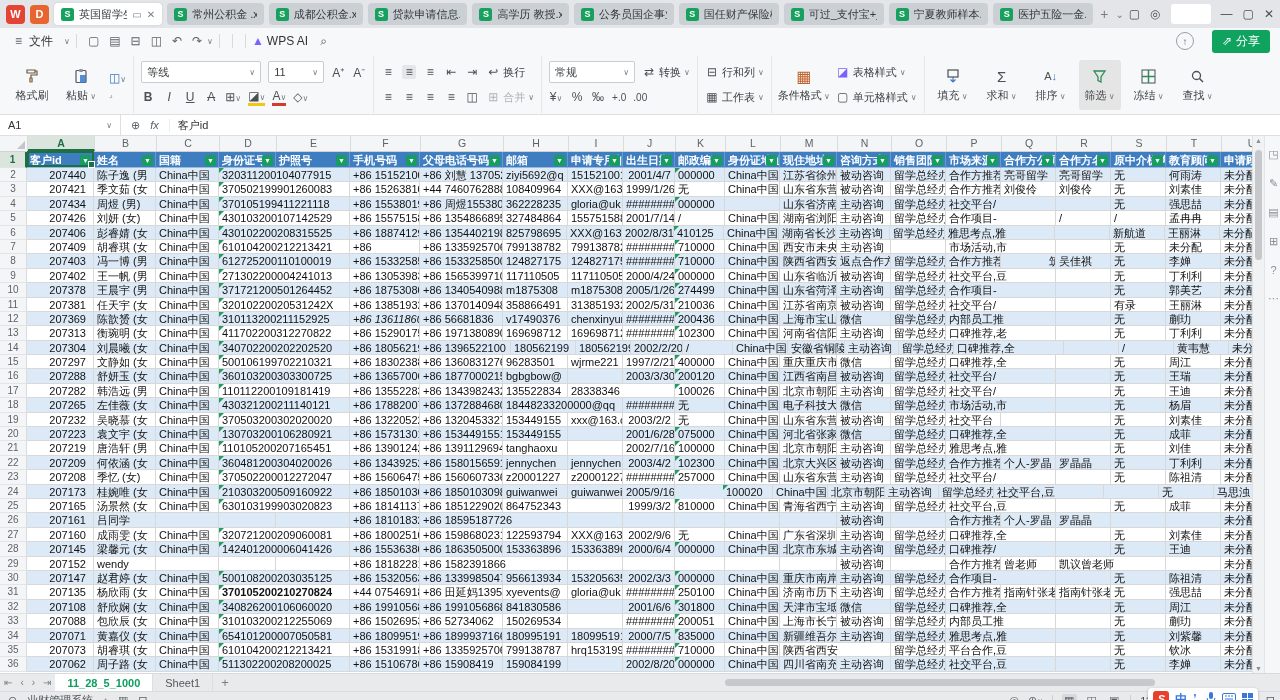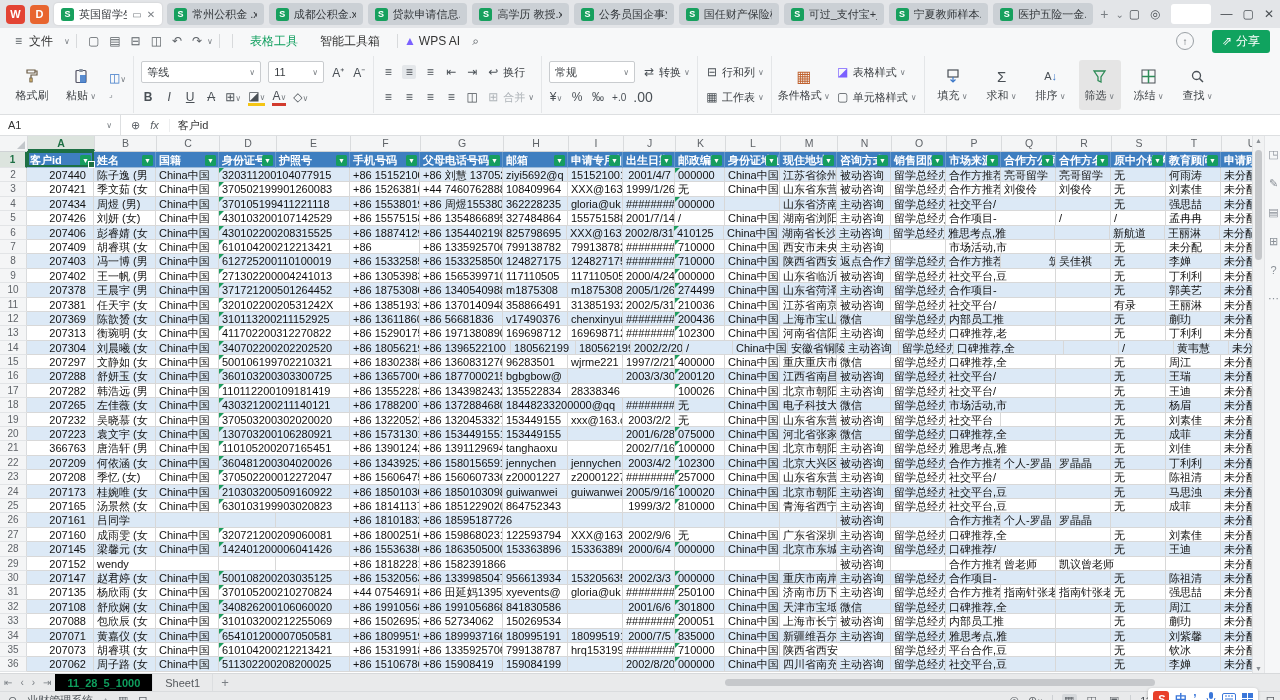--- a/index.html
+++ b/index.html
@@ -89,21 +89,21 @@
   
   #vscroll{width:11px;flex:none;background:#F1F2F3;border-left:1px solid #E0E2E4;position:relative}
   #vthumb{position:absolute;left:2px;top:14px;width:7px;height:110px;background:#C6C8CB;border-radius:4px}
   .varrow{position:absolute;left:0;width:11px;text-align:center;font-size:7px;color:#8a8f94}
   #rightstrip{width:17px;flex:none;background:#F6F7F8;border-left:1px solid #E3E4E6;
     display:flex;flex-direction:column;align-items:center;padding-top:12px;gap:16px;color:#8a9097;font-size:11px}
   
   #sheetbar{height:17px;background:#E9EAEB;border-top:1px solid #D7D9DB;display:flex;align-items:center;font-size:11px;color:#55595d}
   .snav{padding:0 4px;color:#7a7f84;font-size:10px}
   .stab{height:100%;display:flex;align-items:center;padding:0 12px;background:#E9EAEB;border-right:1px solid #DCDEE0}
-  .stab.active{background:#000000;color:#0E9E5D;font-weight:bold}
+  .stab.active{background:#ffffff;color:#0E9E5D;font-weight:bold}
   #hscroll{margin-left:auto;width:545px;height:9px;background:#E9EAEB;position:relative;margin-right:40px}
   #hthumb{position:absolute;left:30px;top:1px;width:430px;height:7px;background:#C6C8CB;border-radius:4px}
   
   #statusbar{height:17px;background:#E9EAEB;border-top:1px solid #DADCDE;display:flex;align-items:center;
     font-size:11px;color:#4a4f54;padding:0 8px;gap:10px;position:relative}
   .st-ico{color:#5c6166;font-size:11px}
   #viewicons{display:flex;gap:8px;align-items:center}
   .vico{font-size:11px;color:#5c6166;padding:0 2px}
   .vico.active{background:#D6D9DC;border-radius:2px}
   #statusbar-right{margin-left:auto;display:flex;align-items:center;gap:9px;padding-right:80px}
@@ -182,24 +182,20 @@
   <span class="mb-sep"></span>
   <span class="mb-ico">▢</span>
   <span class="mb-ico">▤</span>
   <span class="mb-ico">⊟</span>
   <span class="mb-ico">◫</span>
   <span class="mb-ico">↶</span>
   <span class="mb-ico">↷</span>
   <span class="caret">∨</span>
   <span class="mb-sep"></span>
   <span class="mb-sep"></span>
-  <span id="ctx-items-host" style="display:flex;align-items:center">
-      <span class="menu-item ctx">表格工具</span>
-      <span class="menu-item">智能工具箱</span>
-    </span>
   <span class="mb-sep"></span>
   <span style="color:#7B61FF;font-size:12px;padding-right:3px">▲</span>
   <span>WPS AI</span>
   <span class="mb-ico" style="padding-left:12px">⌕</span>
   <div id="menubar-right">
     <span class="circ">↑</span>
     <div id="share-btn">
       <span>⇗</span>
       <span>分享</span>
     </div>
@@ -302,21 +298,21 @@
             <span class="ric">⇄</span>
             <span>转换</span>
             <span class="caret">∨</span>
           </div>
       </div>
       <div class="smallrow">
         <span class="ric">¥<span class="caret">∨</span></span>
         <span class="ric">%</span>
         <span class="ric">‰</span>
         <span class="ric" style="font-size:10px">+.0</span>
-        <span class="ric" style="font-size:14px">.00</span>
+        <span class="ric" style="font-size:10px">.00</span>
       </div>
     </div>
   </div>
 
   <div class="rgroup">
     <div class="twocol">
       <div class="midbtn">
           <span class="ric">⊟</span>
           <span>行和列</span>
           <span class="caret">∨</span>
@@ -701,21 +697,21 @@
         <div class="cell" style="width: 55px;">王丽淋</div>
         <div class="cell" style="width: 60px;">未分配</div>
       </div>
       <div class="grow band">
         <div class="gut">12</div>
         <div class="cell r" style="width: 67px; padding-right: 7px;">207369</div>
         <div class="cell" style="width: 62px;">陈歆赟 (女</div>
         <div class="cell" style="width: 63px;">China中国</div>
         <div class="cell tri" style="width: 57px; overflow: visible; border-right: none; z-index: 2;">310113200211152925</div>
         <div class="cell" style="width: 74px;"></div>
-        <div class="cell" style="width: 70px;">+86 13611860</div>
+        <div class="cell" style="width: 70px; font-style: italic;">+86 13611860</div>
         <div class="cell" style="width: 83px;">+86 56681836</div>
         <div class="cell" style="width: 65px;">v17490376</div>
         <div class="cell" style="width: 55px;">chenxinyur</div>
         <div class="cell r" style="width: 52px;">########</div>
         <div class="cell tri" style="width: 50px;">200436</div>
         <div class="cell" style="width: 55px;">China中国</div>
         <div class="cell" style="width: 57px;">上海市宝山</div>
         <div class="cell" style="width: 54px;">微信</div>
         <div class="cell" style="width: 55px;">留学总经办</div>
         <div class="cell" style="width: 55px; overflow: visible; border-right: none; z-index: 2;">内部员工推</div>
@@ -912,21 +908,21 @@
         <div class="cell" style="width: 55px;">留学总经办</div>
         <div class="cell" style="width: 55px; overflow: visible; border-right: none; z-index: 2;">口碑推荐,全</div>
         <div class="cell" style="width: 55px;"></div>
         <div class="cell" style="width: 55px;"></div>
         <div class="cell" style="width: 55px;">无</div>
         <div class="cell" style="width: 55px;">成菲</div>
         <div class="cell" style="width: 60px;">未分配</div>
       </div>
       <div class="grow">
         <div class="gut">21</div>
-        <div class="cell r" style="width: 67px; padding-right: 7px;">366763</div>
+        <div class="cell r" style="width: 67px; padding-right: 7px;">207219</div>
         <div class="cell" style="width: 62px;">唐浩轩 (男</div>
         <div class="cell" style="width: 63px;">China中国</div>
         <div class="cell tri" style="width: 57px; overflow: visible; border-right: none; z-index: 2;">110105200207165451</div>
         <div class="cell" style="width: 74px;"></div>
         <div class="cell" style="width: 70px;">+86 13901242</div>
         <div class="cell" style="width: 83px;">+86 1391129694</div>
         <div class="cell" style="width: 65px;">tanghaoxu</div>
         <div class="cell" style="width: 55px;"></div>
         <div class="cell r" style="width: 52px;">2002/7/16</div>
         <div class="cell tri" style="width: 50px;">100000</div>
@@ -994,21 +990,21 @@
         <div class="cell r" style="width: 67px; padding-right: 7px;">207173</div>
         <div class="cell" style="width: 62px;">桂婉唯 (女</div>
         <div class="cell" style="width: 63px;">China中国</div>
         <div class="cell tri" style="width: 57px; overflow: visible; border-right: none; z-index: 2;">210303200509160922</div>
         <div class="cell" style="width: 74px;"></div>
         <div class="cell" style="width: 70px;">+86 18501030</div>
         <div class="cell" style="width: 83px;">+86 1850103098</div>
         <div class="cell" style="width: 65px;">guiwanwei</div>
         <div class="cell" style="width: 55px;">guiwanwei</div>
         <div class="cell r" style="width: 52px;">2005/9/16</div>
-        <div class="cell tri" style="width: 50px;">100020</div>
+        <div class="cell tri" style="width: 50px; margin-left: 48px;">100020</div>
         <div class="cell" style="width: 55px;">China中国</div>
         <div class="cell" style="width: 57px;">北京市朝阳</div>
         <div class="cell" style="width: 54px;">主动咨询</div>
         <div class="cell" style="width: 55px;">留学总经办</div>
         <div class="cell" style="width: 55px; overflow: visible; border-right: none; z-index: 2;">社交平台,豆</div>
         <div class="cell" style="width: 55px;"></div>
         <div class="cell" style="width: 55px;"></div>
         <div class="cell" style="width: 55px;">无</div>
         <div class="cell" style="width: 55px;">马思浊</div>
         <div class="cell" style="width: 60px;">未分配</div>
@@ -1155,21 +1151,21 @@
         <div class="cell" style="width: 55px;"></div>
         <div class="cell" style="width: 55px;">无</div>
         <div class="cell" style="width: 55px;">陈祖清</div>
         <div class="cell" style="width: 60px;">未分配</div>
       </div>
       <div class="grow">
         <div class="gut">31</div>
         <div class="cell r" style="width: 67px; padding-right: 7px;">207135</div>
         <div class="cell" style="width: 62px;">杨欣雨 (女</div>
         <div class="cell" style="width: 63px;">China中国</div>
-        <div class="cell tri" style="width: 57px; overflow: visible; border-right: none; z-index: 2;">370105200210270824</div>
+        <div class="cell tri" style="width: 57px; overflow: visible; border-right: none; z-index: 2; font-weight: bold;">370105200210270824</div>
         <div class="cell" style="width: 74px;"></div>
         <div class="cell" style="width: 70px;">+44 07546918</div>
         <div class="cell" style="width: 83px;">+86 田延妈1395</div>
         <div class="cell" style="width: 65px;">xyevents@</div>
         <div class="cell" style="width: 55px;">gloria@uk</div>
         <div class="cell r" style="width: 52px;">########</div>
         <div class="cell tri" style="width: 50px;">250100</div>
         <div class="cell" style="width: 55px;">China中国</div>
         <div class="cell" style="width: 57px;">济南市历下</div>
         <div class="cell" style="width: 54px;">主动咨询</div>

